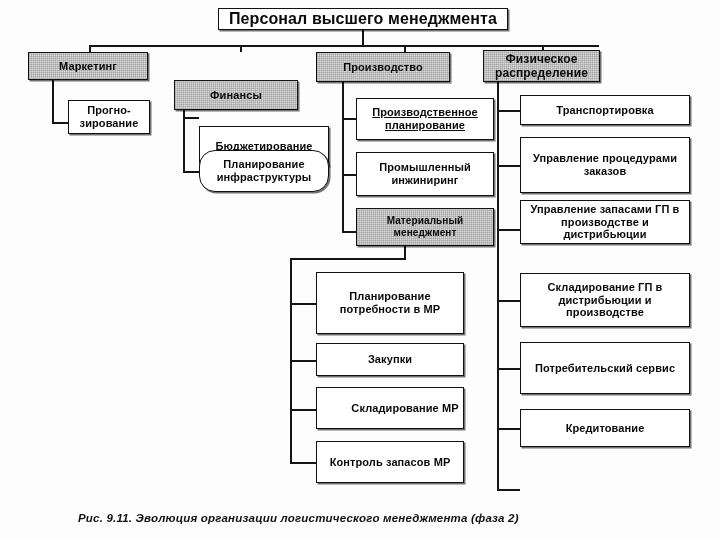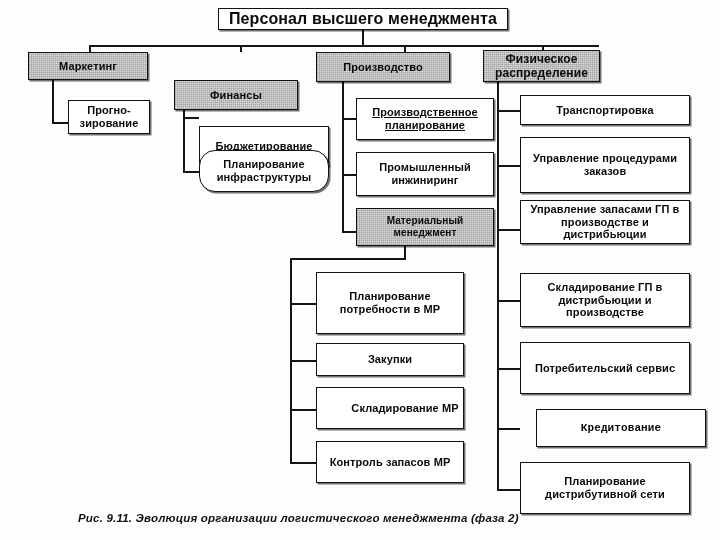--- a/index.html
+++ b/index.html
@@ -139,19 +139,18 @@
   <div class="node lvl2" style="left:520px; top:95px; width:170px; height:30px;">Транспортировка</div>
 
   <div class="node lvl2" style="left:520px; top:137px; width:170px; height:56px;">Управление процедурами заказов</div>
 
   <div class="node lvl2" style="left:520px; top:200px; width:170px; height:44px;">Управление запасами ГП в производстве и дистрибьюции</div>
 
   <div class="node lvl2" style="left:520px; top:273px; width:170px; height:54px;">Складирование ГП в дистрибьюции и производстве</div>
 
   <div class="node lvl2" style="left:520px; top:342px; width:170px; height:52px;">Потребительский сервис</div>
 
-  <div class="node lvl2" style="left:536px; top:409px; width:170px; height:38px;font-family:Liberation Mono, monospace;">Кредитование</div>
+  <div class="node lvl2" style="left:520px; top:409px; width:170px; height:38px;">Кредитование</div>
 
-  <div class="node lvl2" style="left:520px; top:462px; width:170px; height:52px;">Планирование дистрибутивной сети</div>
 
   <div class="caption">Рис. 9.11. Эволюция организации логистического менеджмента (фаза 2)</div>
 
 </div>
 
 </body></html>

